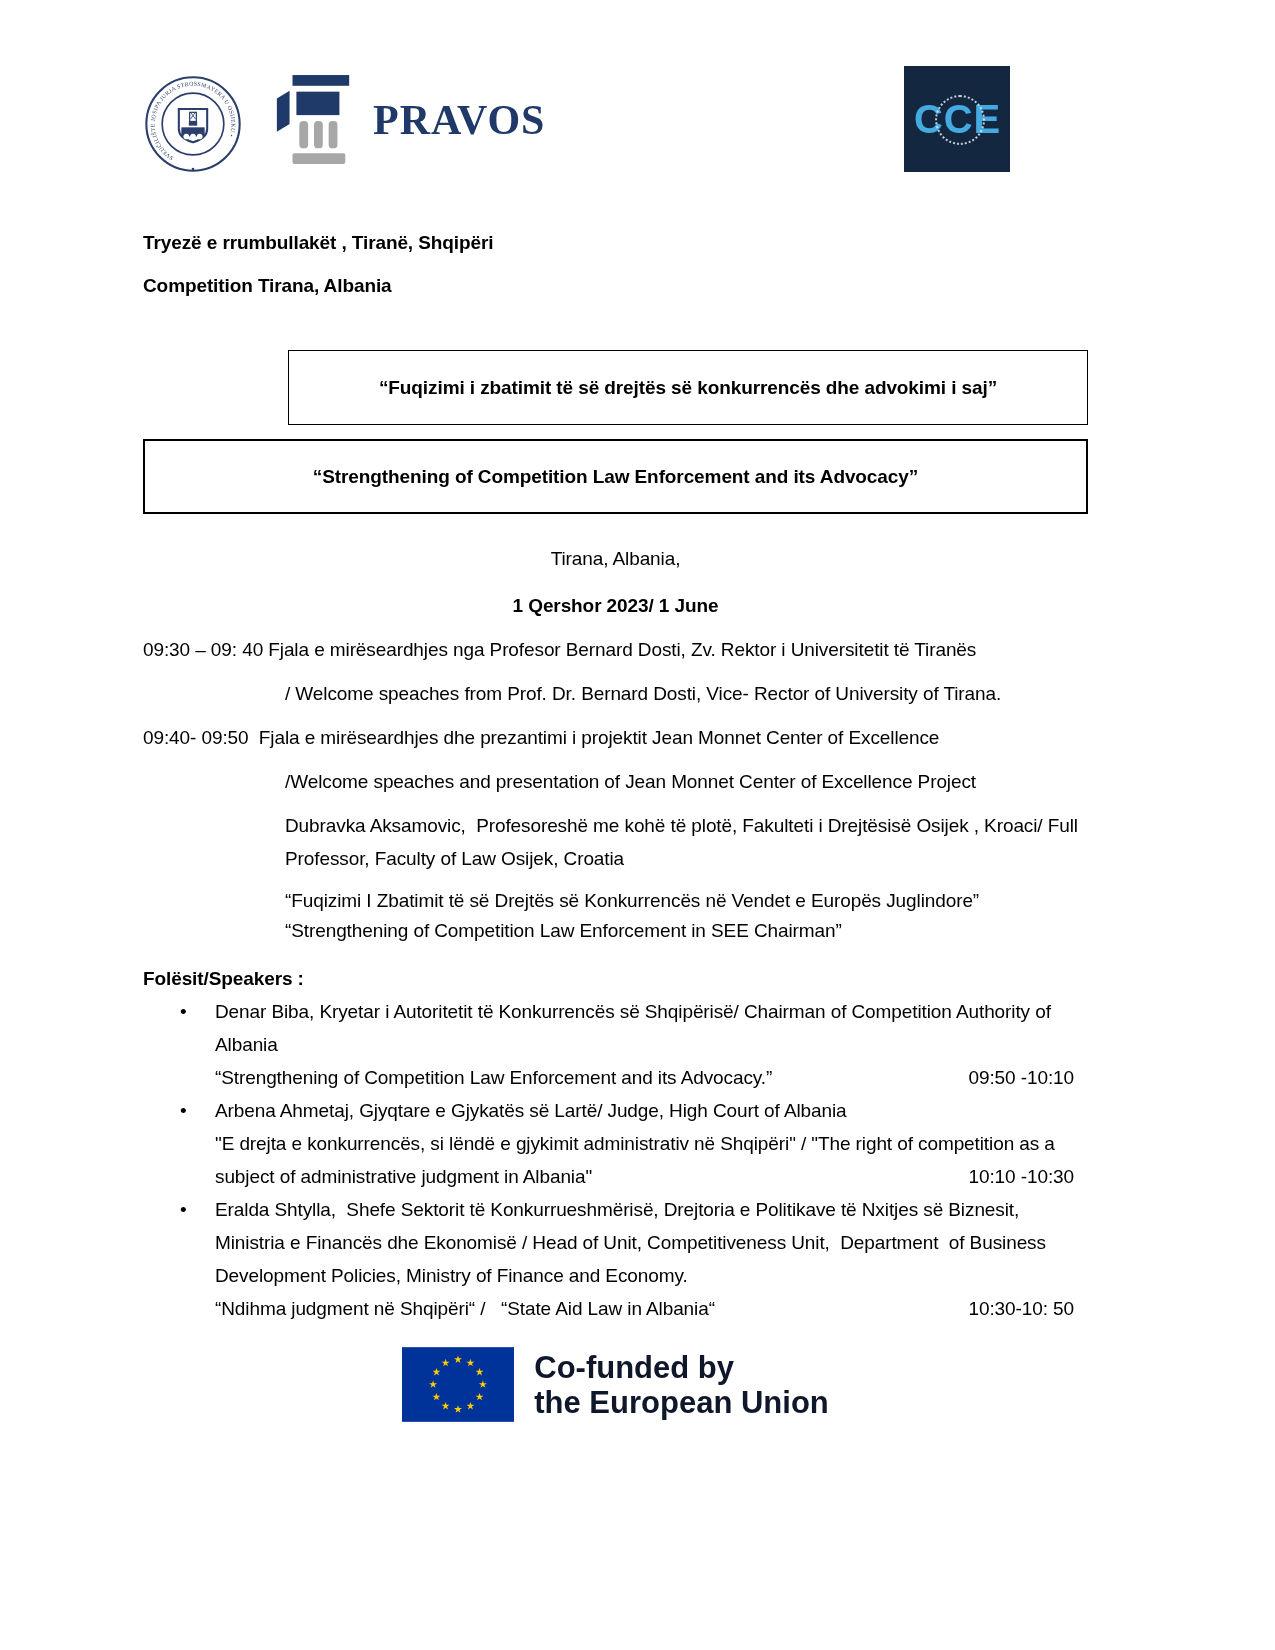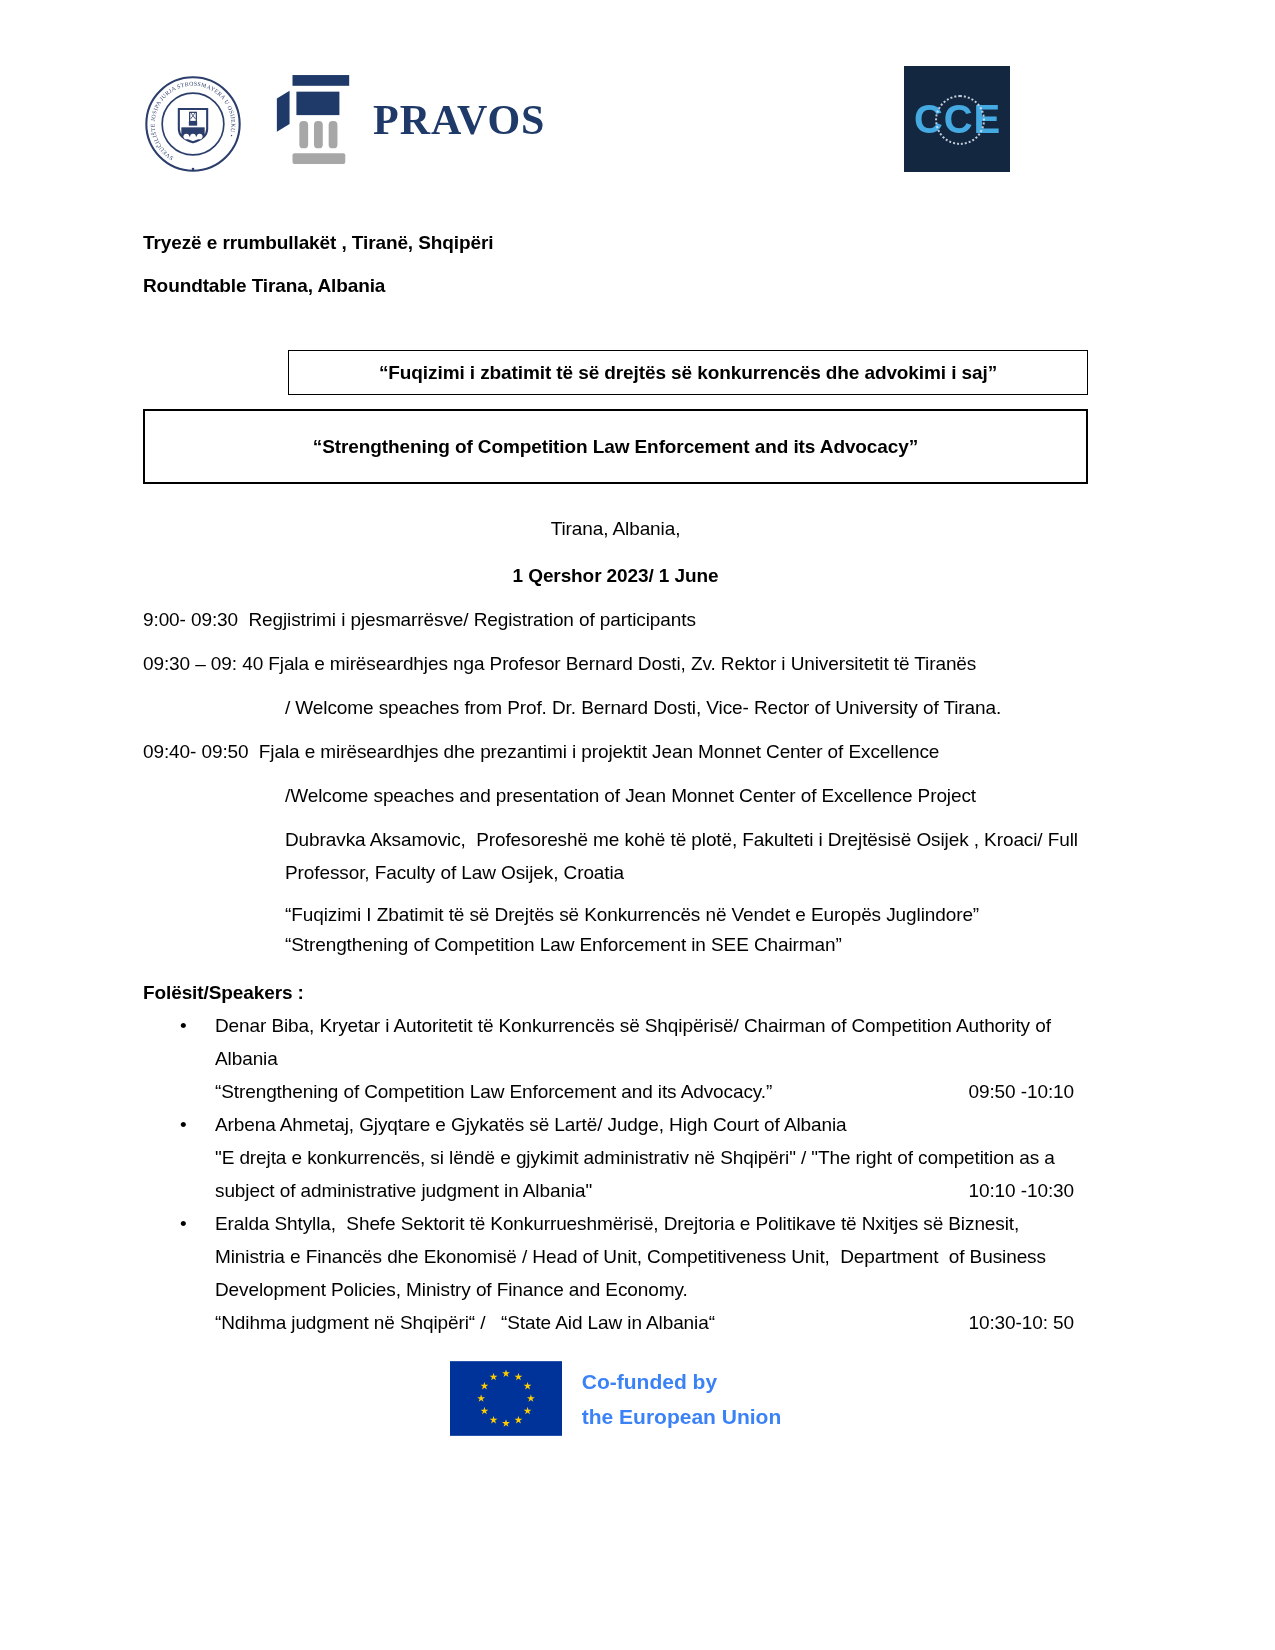--- a/index.html
+++ b/index.html
@@ -21,21 +21,21 @@
   .cce { margin-left:auto; margin-right:78px; width:106px; height:106px; background:#132840;
          display:flex; align-items:center; justify-content:center; margin-top:6px; }
   .cce-letters { color:#45aae2; font-weight:bold; font-size:40px; display:flex; align-items:center; }
   .cce-mid { position:relative; display:inline-block; padding:0 1px; }
   .cce-ring { position:absolute; left:50%; top:50%; width:46px; height:46px; margin:-24px 0 0 -23px;
               border:2px dotted rgba(225,235,245,0.85); border-radius:50%; }
 
   
   .hline { font-weight:bold; line-height:33px; margin:0 0 10px 0; }
 
-  .box1 { border:1px solid #000; margin:48px 0 14px 145px; padding:5px 4px; text-align:center; font-weight:bold; line-height:33px; }
+  .box1 { border:1px solid #000; margin:48px 0 14px 145px; padding:20px 4px; text-align:center; font-weight:bold; line-height:33px; }
   .box2 { border:2px solid #000; padding:19px 4px; text-align:center; font-weight:bold; line-height:33px; }
 
   .centerline { text-align:center; line-height:33px; margin-top:28px; }
   .centerline.date { font-weight:bold; margin-top:14px; }
 
   .sched { line-height:33px; margin:11px 0; }
   .indent { margin-left:142px; }
   .talks { line-height:30px; margin:10px 0 10px 142px; }
 
   .panelbox { border:2px solid #000; margin-top:12px; padding:8px 12px; }
@@ -44,21 +44,21 @@
 
   .speakers-h { font-weight:bold; line-height:33px; margin:16px 0 0 0; }
   ul.speakers { list-style:none; margin:0; padding:0; }
   ul.speakers li { position:relative; padding-left:72px; line-height:33px; }
   ul.speakers li .marker { position:absolute; left:37px; top:0; }
   .talkline { position:relative; }
   .talkline .time { position:absolute; right:14px; bottom:0; white-space:nowrap; }
 
   .eu-footer { display:flex; align-items:center; justify-content:center; margin-top:22px; }
   .eu-flag { width:112px; height:75px; flex:0 0 auto; }
-  .eu-text { margin-left:20px; color:#3b82f6; font-weight:bold; font-size:21px; line-height:35px; letter-spacing:0; }
+  .eu-text { margin-left:20px; color:#0f172a; font-weight:bold; font-size:31px; line-height:35px; letter-spacing:0; }
 </style>
 </head>
 <body>
 
 <div class="page">
 
   <div class="logos">
     <svg class="seal" viewBox="0 0 120 128">
       <g fill="none" stroke="#2c3e6b">
         <circle cx="60" cy="64" r="56" stroke-width="2.5"></circle>
@@ -100,29 +100,28 @@
         <span class="cce-mid">
           <span class="cce-ring"></span>
           <span>C</span>
         </span>
         <span>E</span>
       </span>
     </div>
   </div>
 
   <div class="hline"><span class="t">Tryezë e rrumbullakët , Tiranë, Shqipëri</span></div>
-  <div class="hline"><span class="t">Roundtable Tirana, Albania</span></div>
+  <div class="hline"><span class="t">Competition Tirana, Albania</span></div>
 
   <div class="box1"><span class="t">“Fuqizimi i zbatimit të së drejtës së konkurrencës dhe advokimi i saj”</span></div>
   <div class="box2"><span class="t">“Strengthening of Competition Law Enforcement and its Advocacy”</span></div>
 
   <div class="centerline"><span class="t">Tirana, Albania,</span></div>
   <div class="centerline date"><span class="t">1 Qershor 2023/ 1 June</span></div>
 
-  <div class="sched"><span class="t">9:00- 09:30  Regjistrimi i pjesmarrësve/ Registration of participants</span></div>
   <div class="sched"><span class="t">09:30 – 09: 40 Fjala e mirëseardhjes nga Profesor Bernard Dosti, Zv. Rektor i Universitetit të Tiranës</span></div>
   <div class="sched indent"><span class="t">/ Welcome speaches from Prof. Dr. Bernard Dosti, Vice- Rector of University of Tirana.</span></div>
   <div class="sched"><span class="t">09:40- 09:50  Fjala e mirëseardhjes dhe prezantimi i projektit Jean Monnet Center of Excellence</span></div>
   <div class="sched indent"><span class="t">/Welcome speaches and presentation of Jean Monnet Center of Excellence Project</span></div>
   <div class="sched indent"><span class="t">Dubravka Aksamovic,  Profesoreshë me kohë të plotë, Fakulteti i Drejtësisë Osijek , Kroaci/ Full Professor, Faculty of Law Osijek, Croatia</span></div>
   <div class="talks">
     <div><span class="t">“Fuqizimi I Zbatimit të së Drejtës së Konkurrencës në Vendet e Europës Juglindore”</span></div>
     <div><span class="t">“Strengthening of Competition Law Enforcement in SEE Chairman”</span></div>
   </div>
 

